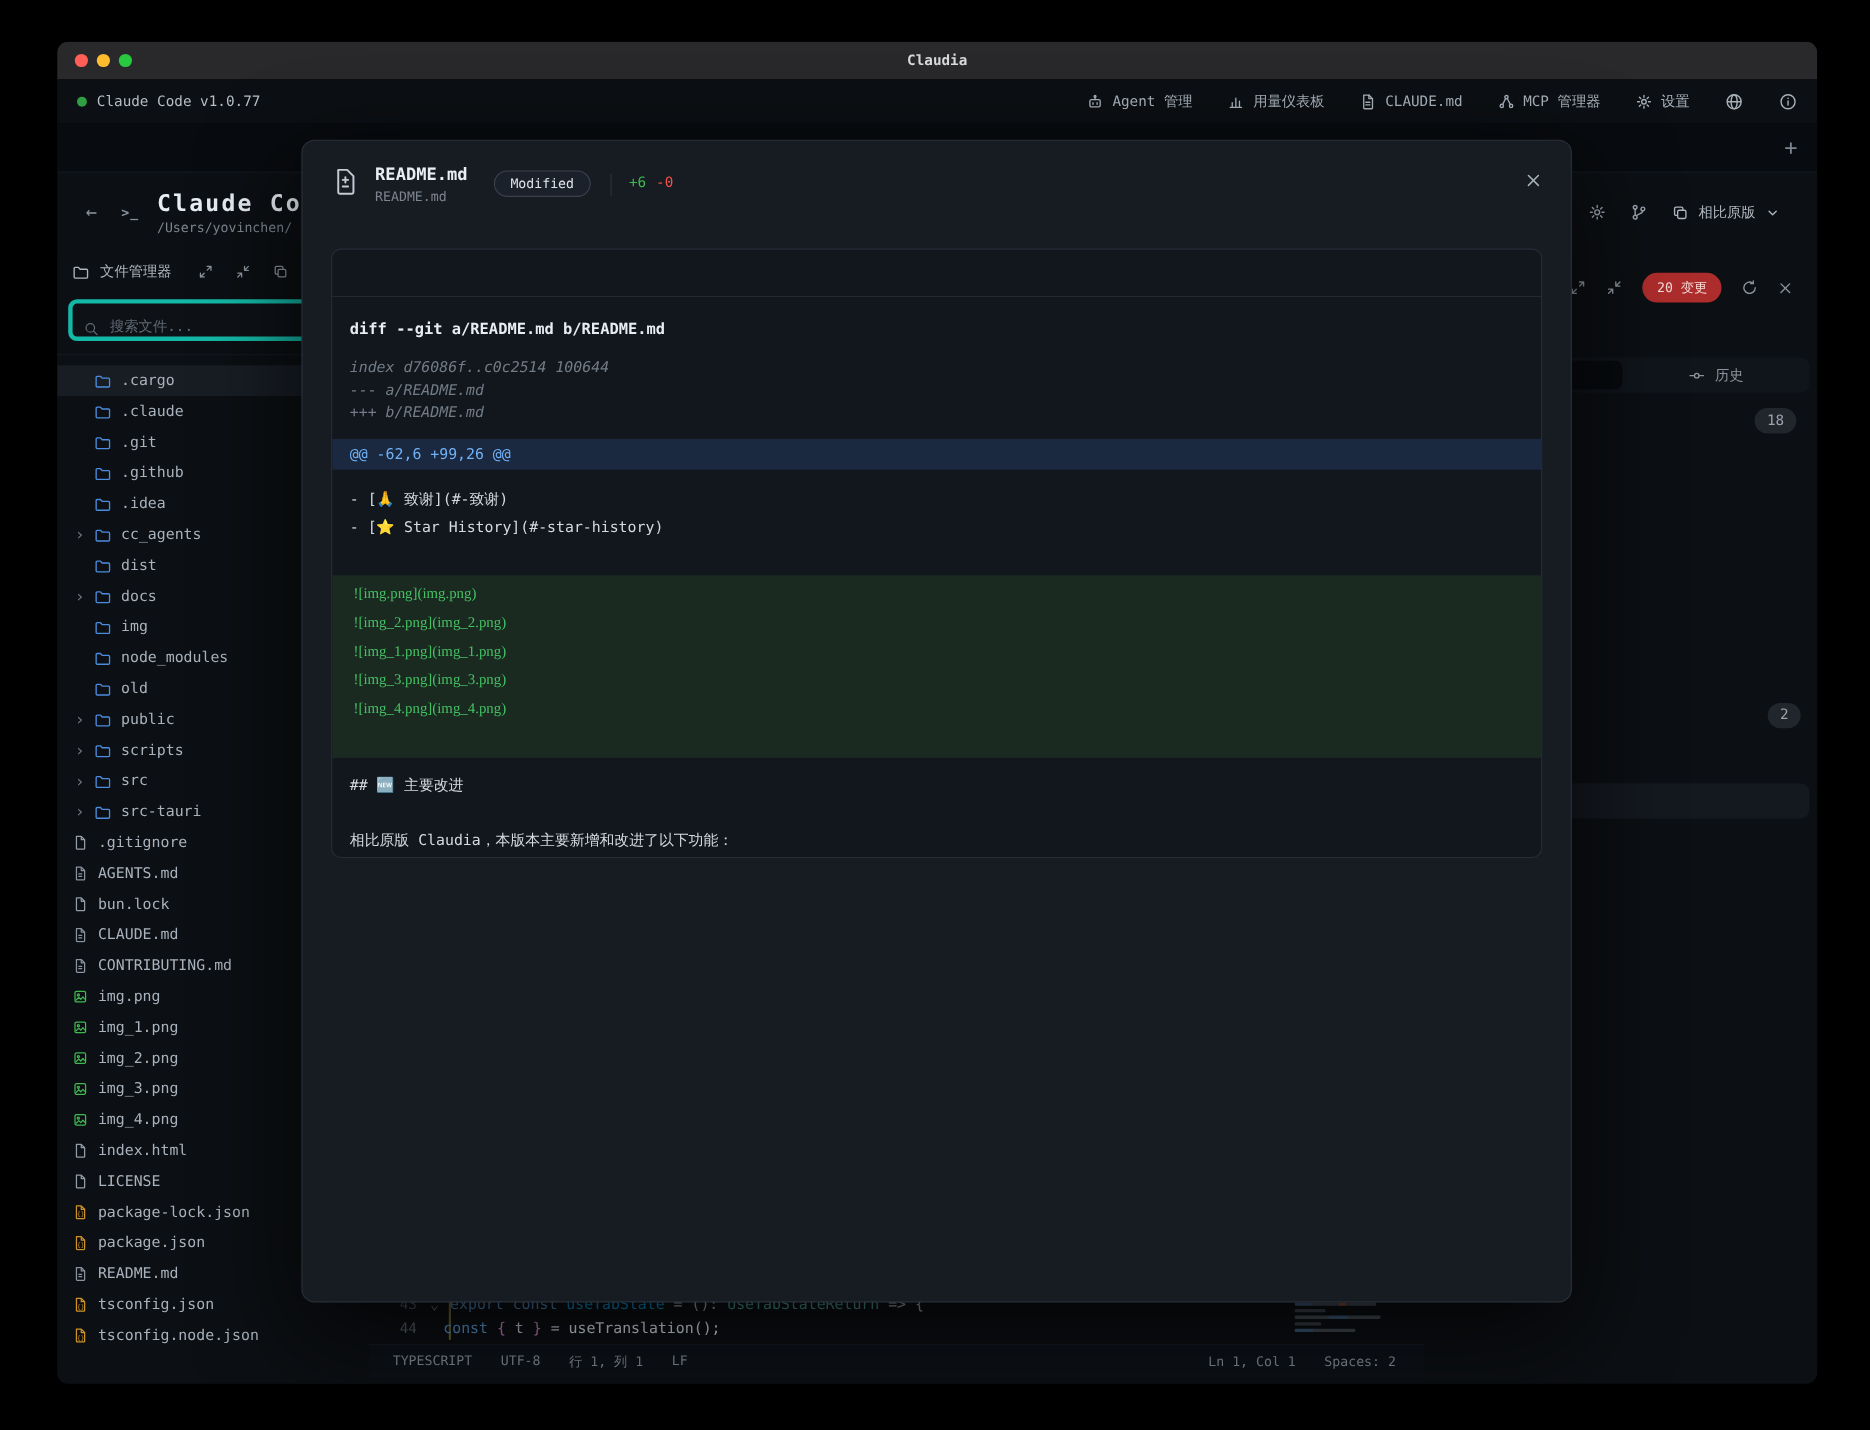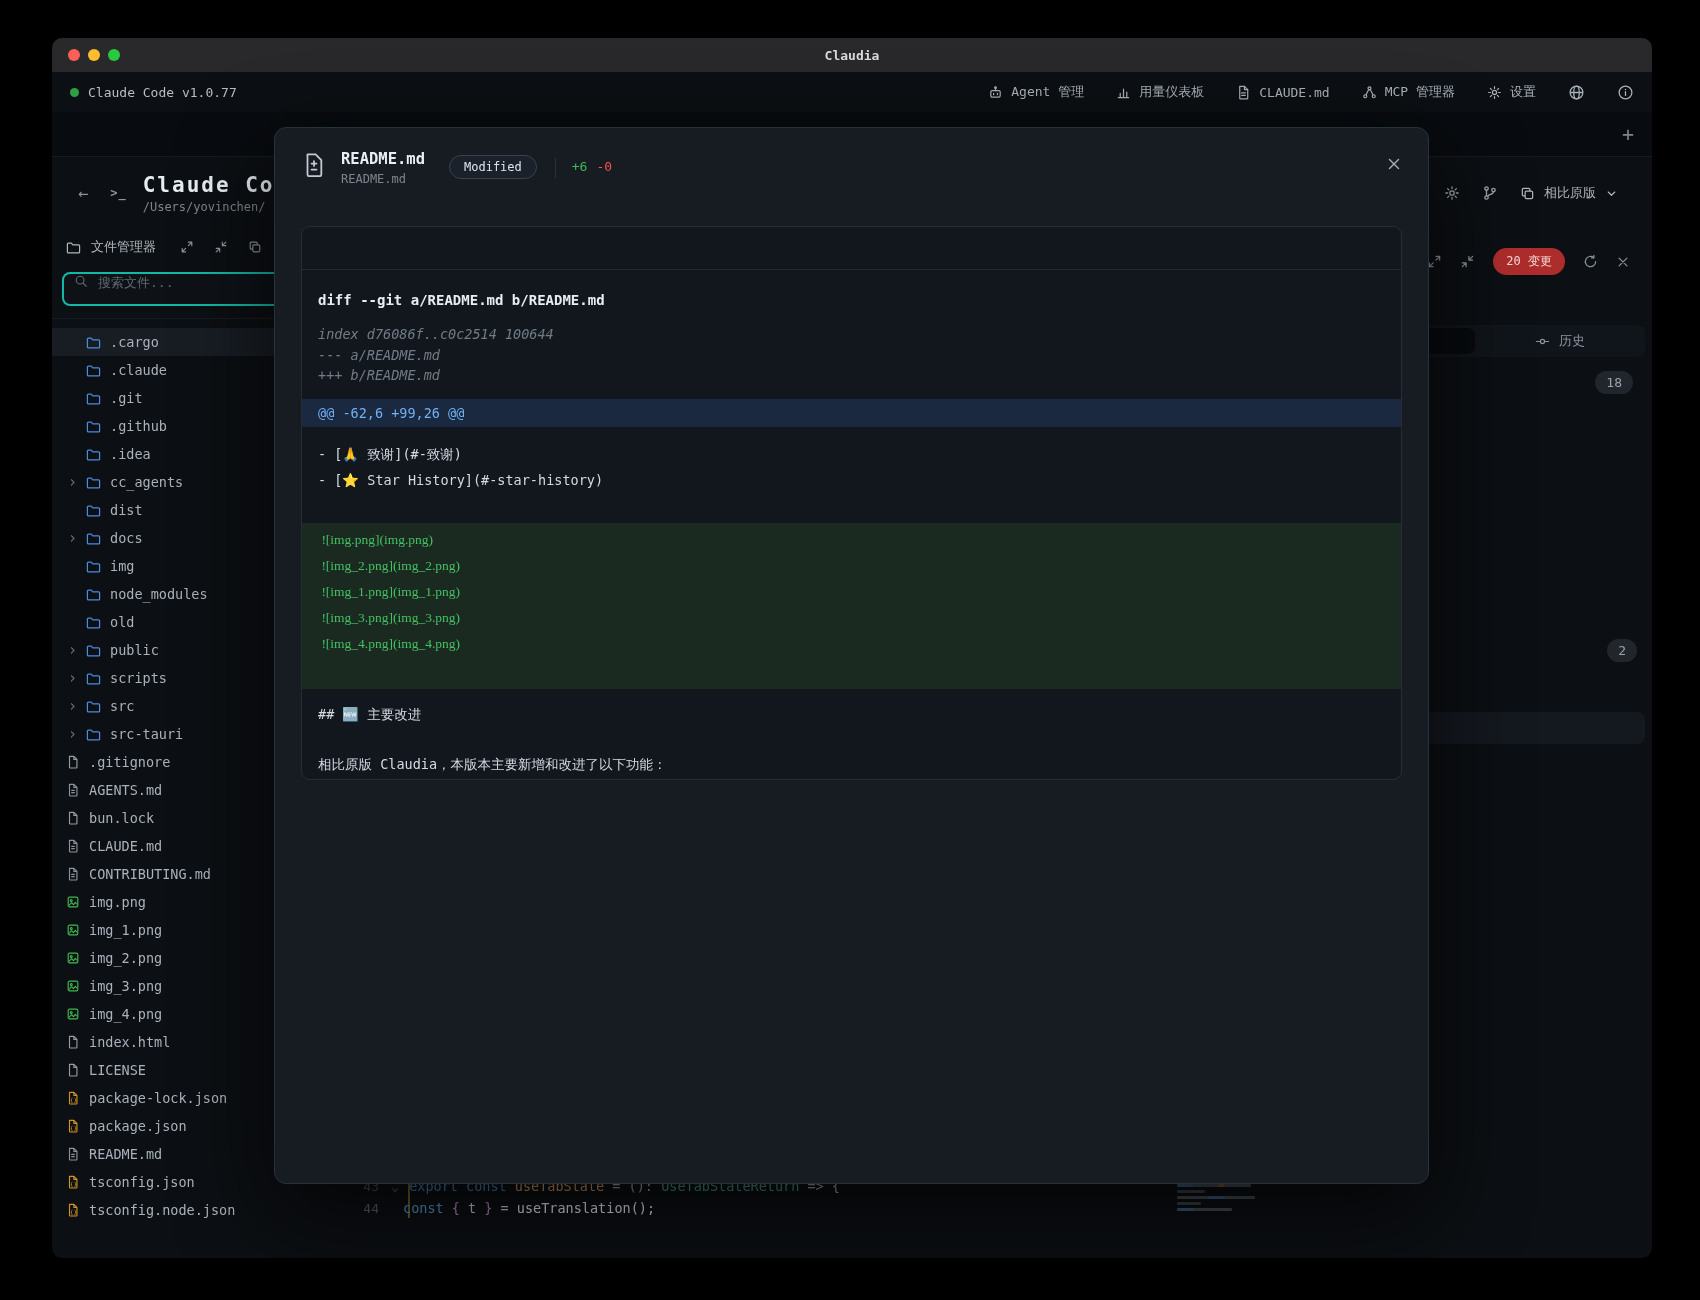--- a/index.html
+++ b/index.html
@@ -31,21 +31,21 @@
   .term-icon{margin-left:22px;color:#8b949e;font-size:12px;font-weight:bold;letter-spacing:1px;}
   .ph-text{margin-left:16px;}
   .ph-title{font-size:21px;font-weight:bold;color:#e6edf3;letter-spacing:2px;}
   .ph-path{font-size:12px;color:#7d8590;margin-top:3px;}
   .ph-actions{margin-left:auto;display:flex;align-items:center;gap:22px;margin-right:34px;color:#9aa4ae;}
   .copy-output{display:flex;align-items:center;gap:9px;font-size:13px;color:#aeb6bf;}
   
   .sidebar{position:absolute;left:0;top:192px;bottom:0;width:283px;background:#0c0f13;}
   .fm-header{display:flex;align-items:center;height:34px;padding:0 14px;color:#aeb6bf;font-size:13px;gap:10px;}
   .fm-icons{display:flex;gap:20px;margin-left:14px;color:#8b949e;}
-  .search-box{margin:8px 10px 0;height:30px;border:2px solid #14b8a6;border-radius:8px;background:#0e1217;display:flex;align-items:flex-start;gap:8px;padding:0 10px;}
+  .search-box{margin:8px 10px 0;height:30px;border:4px solid #14b8a6;border-radius:8px;background:#0e1217;display:flex;align-items:flex-end;gap:8px;padding:0 10px;}
   .search-box input{background:transparent;border:none;outline:none;color:#9aa4ae;font-size:13px;width:100%;font-family:inherit;}
   .search-box input::placeholder{color:#5f6973;}
   .search-box .icon{color:#5f6973}
   .sidebar-divider{height:1px;background:#161c23;margin-top:12px;}
   .tree{margin-top:9px;}
   .tree-row{height:28px;display:flex;align-items:center;font-size:13.5px;color:#a9b2bc;}
   .tree-row.selected{background:#181d24;}
   .tree-row .chev{width:18px;color:#6e7681;font-size:15px;text-align:left;}
   .is-folder{padding-left:16px;}
   .is-file{padding-left:14px;}
@@ -65,21 +65,21 @@
   .history-row{position:absolute;top:482px;left:4px;right:7px;height:32px;background:#14181f;border-radius:8px;}
   
   .editor-strip{position:absolute;left:283px;top:1130px;width:960px;height:90px;background:#0c0f13;}
   .code-line{position:absolute;left:0;right:0;height:20px;display:flex;align-items:center;font-size:13.5px;white-space:pre;}
   .cl43{top:8px;opacity:.8;}
   .cl44{top:30px;}
   .ln{display:inline-block;width:44px;text-align:right;color:#596069;font-size:13px;margin-right:12px;}
   .fold-chev{color:#6e7681;margin-right:10px;}
   .indent-guide{position:absolute;left:73px;top:8px;height:42px;width:2px;background:#6a6433;}
   .code-pad{display:inline-block;width:12px;}
-  .tok-kw{color:#5a9bd6}.tok-name{color:#fdba74}.tok-type{color:#56b6a8}
+  .tok-kw{color:#5a9bd6}.tok-name{color:#0ea5e9}.tok-type{color:#56b6a8}
   .tok-plain{color:#c3ccd5}.tok-brace{color:#c586c0}.tok-fn{color:#dfe5ec}
   .minimap{position:absolute;right:26px;top:6px;width:92px;height:42px;display:flex;flex-direction:column;gap:3px;padding-top:4px;}
   .minimap span{display:block;height:3px;border-radius:1px;}
   .mm1{width:48%;background:#3a4149;}
   .mm2{width:80%;background:linear-gradient(90deg,#3c5a7a 0 22%,#444c55 22% 55%,#8a4f35 55% 63%,#444c55 63% 100%);}
   .mm3{width:30%;background:#3a4149;}
   .mm4{width:85%;background:linear-gradient(90deg,#444c55 0 40%,#3c5a7a 40% 62%,#444c55 62% 100%);}
   .mm5{width:26%;background:#3a4149;}
   .mm6{width:60%;background:linear-gradient(90deg,#3c5a7a 0 30%,#444c55 30% 100%);}
   .statusbar{position:absolute;left:0;right:0;top:54px;height:30px;background:#0d1117;border-top:1px solid #1a2027;display:flex;align-items:center;font-size:12px;color:#828b94;}
@@ -637,20 +637,32 @@
         <span class="ln">44</span><span class="code-pad"></span><span class="tok-kw">const </span><span class="tok-brace">{ </span><span class="tok-plain">t</span><span class="tok-brace"> }</span><span class="tok-plain"> = </span><span class="tok-fn">useTranslation();</span>
       </div>
       <div class="minimap">
         <span class="mm1"></span>
           <span class="mm2"></span>
           <span class="mm3"></span>
           <span class="mm4"></span>
           <span class="mm5"></span>
           <span class="mm6"></span>
       </div>
+      <div class="statusbar">
+        <div class="sb-left">
+          <span>TYPESCRIPT</span>
+          <span>UTF-8</span>
+          <span>行 1, 列 1</span>
+          <span>LF</span>
+        </div>
+        <div class="sb-right">
+          <span>Ln 1, Col 1</span>
+          <span>Spaces: 2</span>
+        </div>
+      </div>
     </div>
 
     <div class="modal">
       <div class="modal-header">
         <span class="icon diff-file-icon">
             <svg width="26" height="26" viewBox="0 0 16 16" fill="none" stroke="currentColor" stroke-width="1.1" stroke-linecap="round" stroke-linejoin="round">
               <path d="M4 1.5h5l3.5 3.5v9a.8.8 0 0 1-.8.8H4.8a.8.8 0 0 1-.8-.8v-11.7a.8.8 0 0 1 0-.8z"></path>
               <path d="M8 5.6v3M6.5 7.1h3"></path>
               <path d="M6.5 10.8h3"></path>
             </svg>

